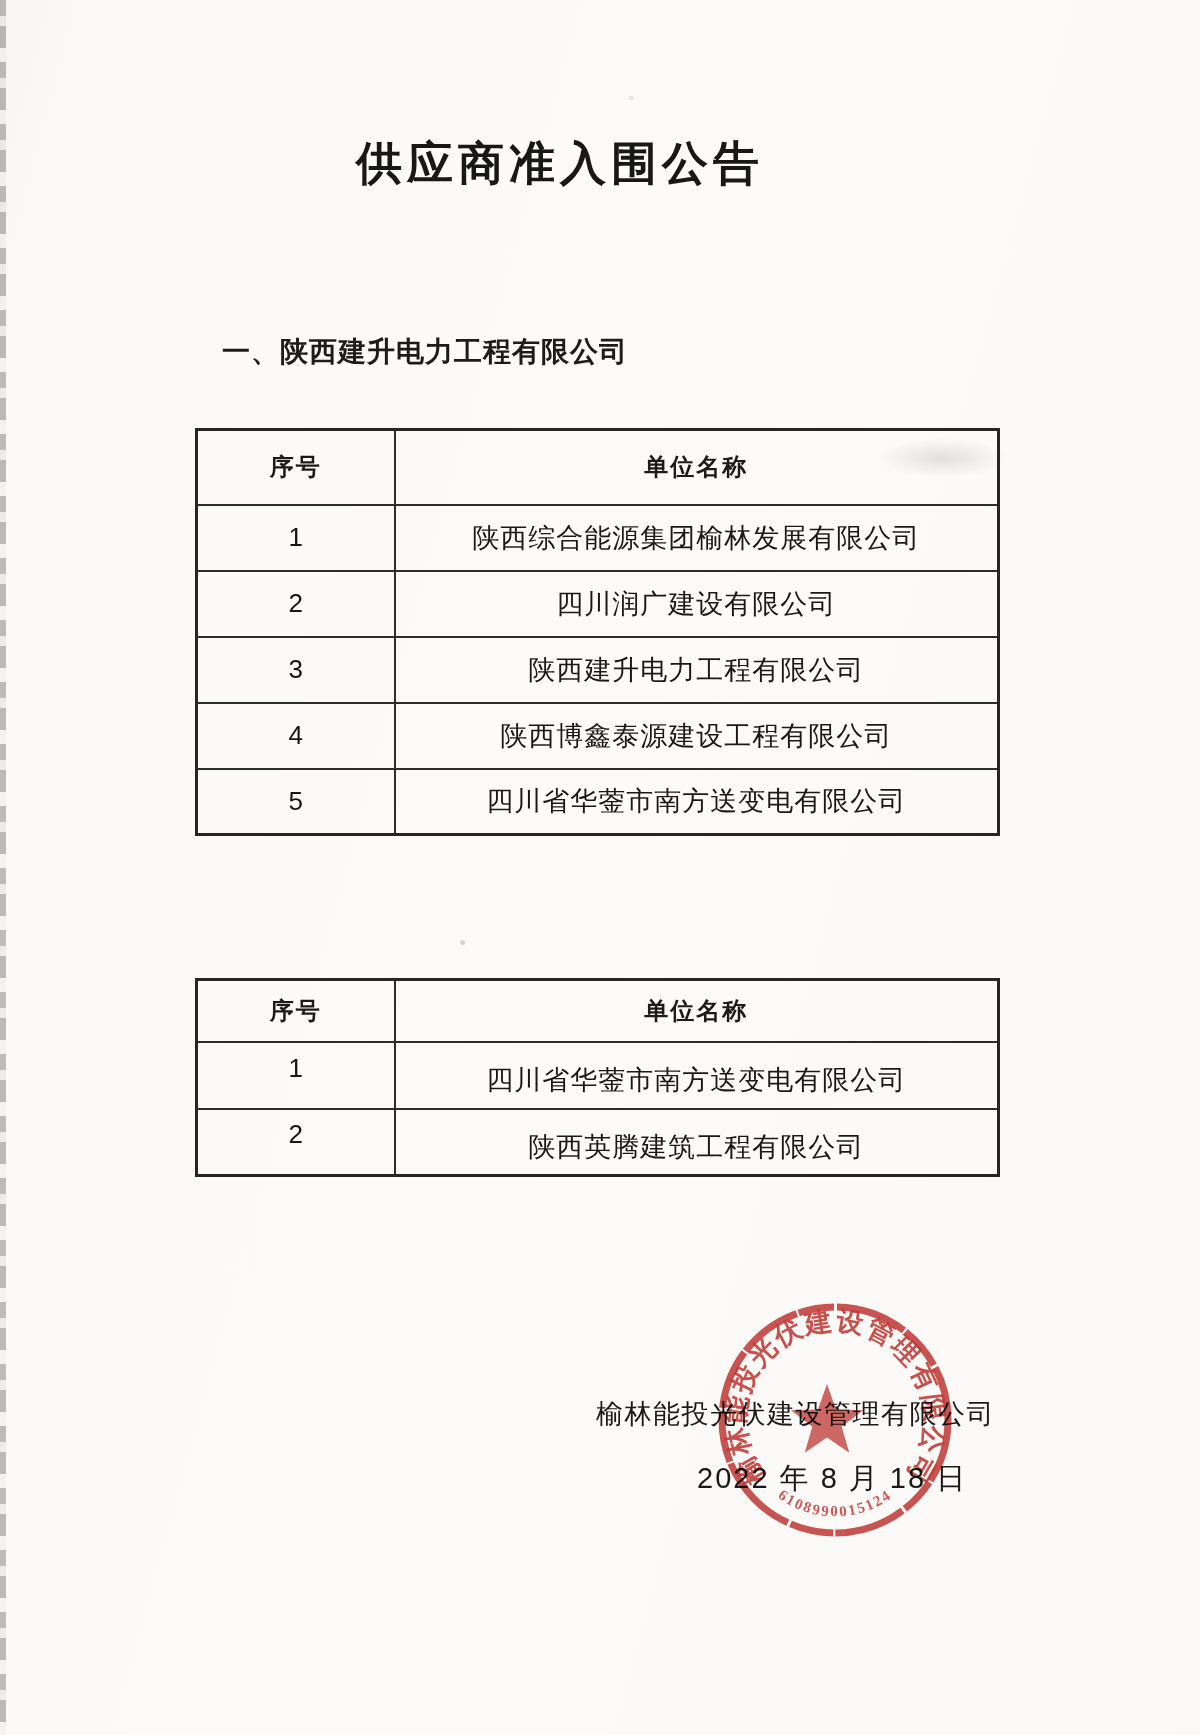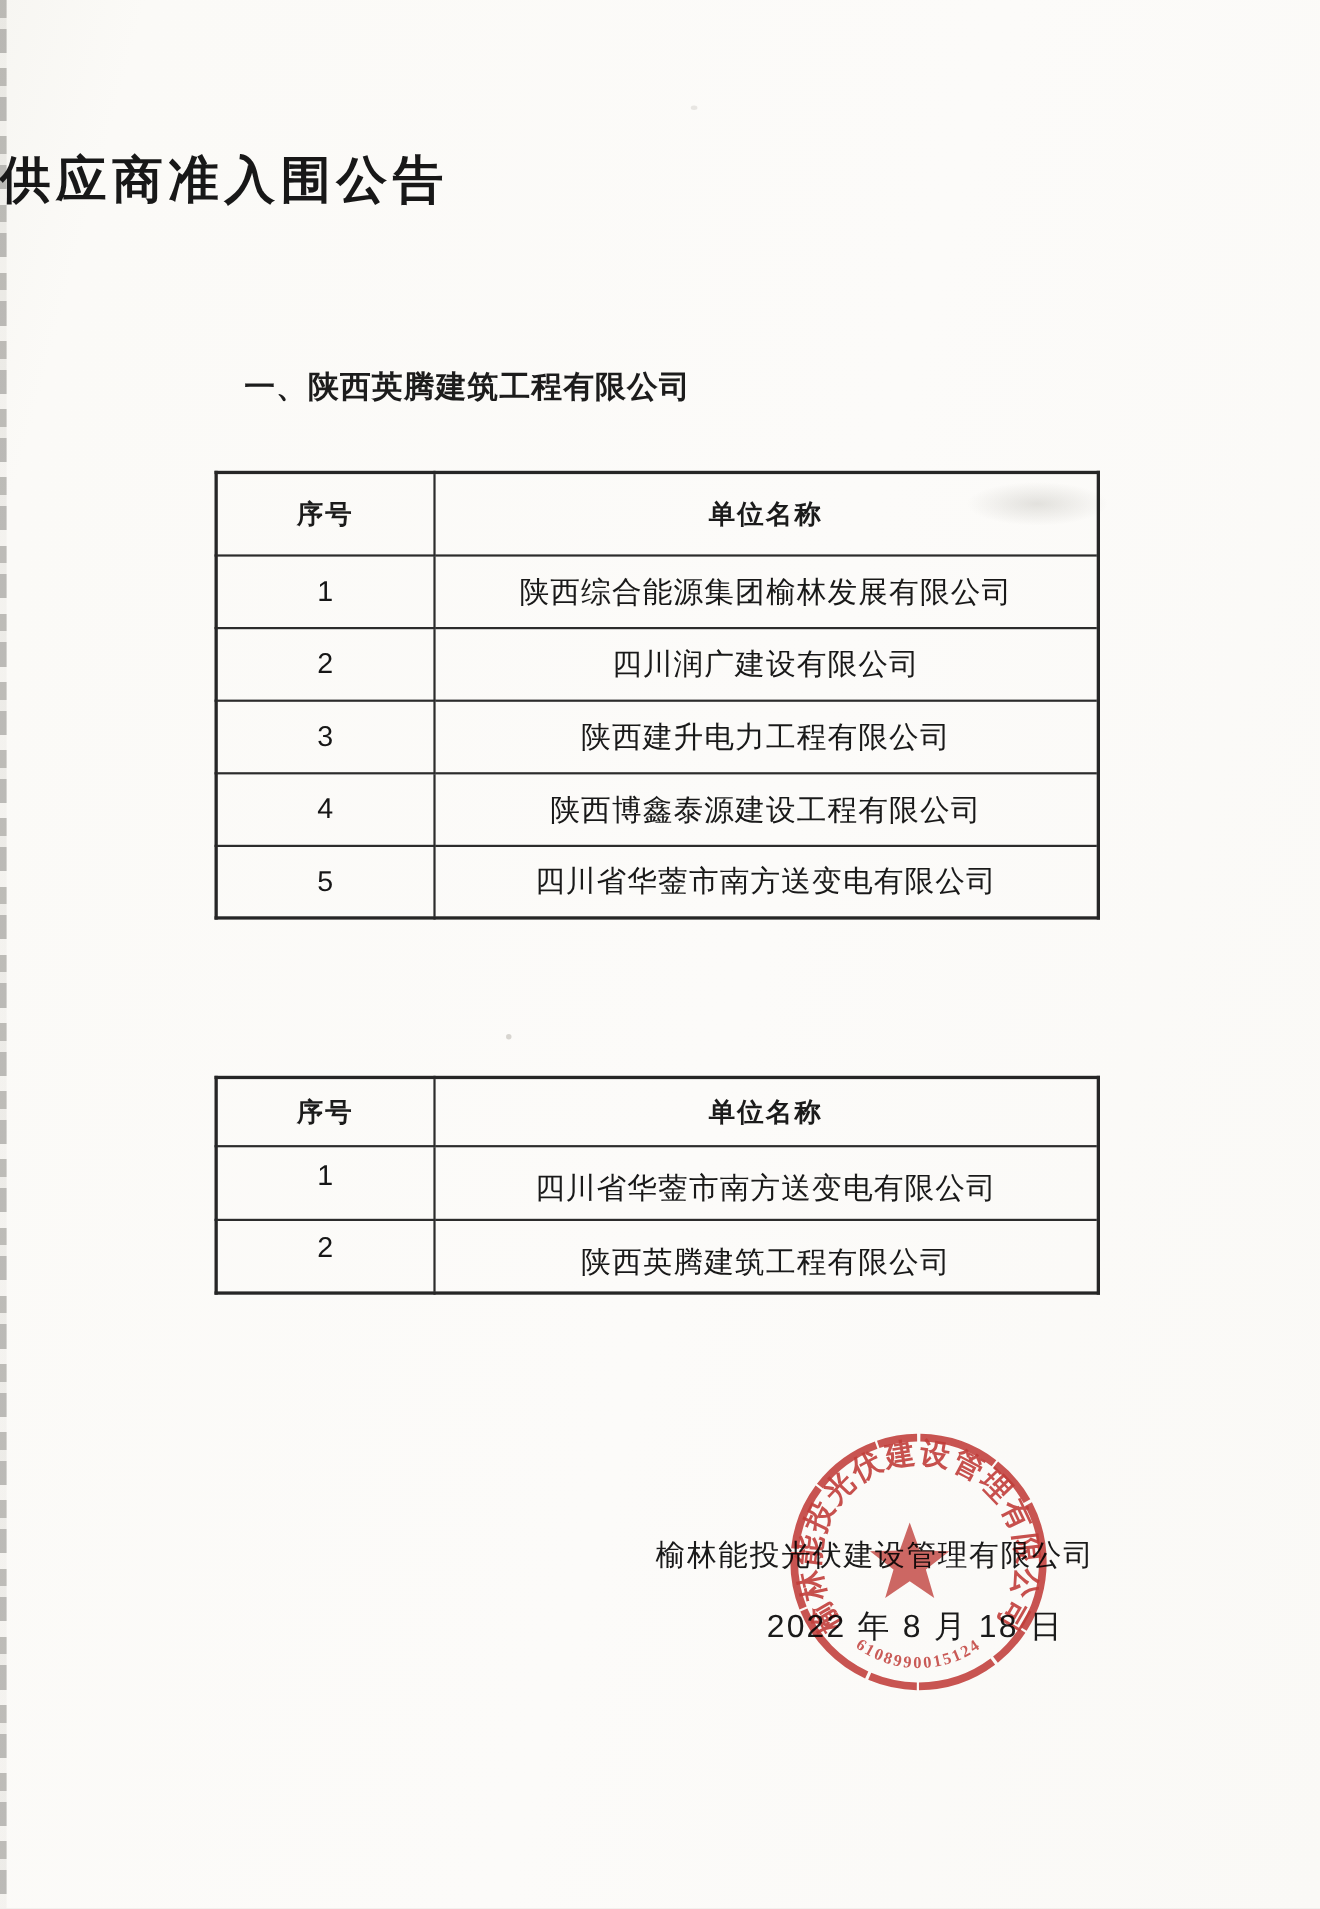--- a/index.html
+++ b/index.html
@@ -25,20 +25,21 @@
       rgba(205,202,195,.2) 48px 62px);
     opacity:.8;
   }
   .speck{position:absolute;border-radius:50%;background:#b9b6ae;opacity:.55;}
   .smudge{
     position:absolute;left:878px;top:438px;width:130px;height:40px;
     background:radial-gradient(ellipse at center,rgba(160,158,150,.28),rgba(160,158,150,0) 70%);
   }
   .doc-title{
     position:absolute;left:0;top:133px;width:1120px;
+    text-align:center;
     font-family:"Liberation Serif",serif;
     font-size:46px;font-weight:600;letter-spacing:5px;
     color:#181818;margin:0;
   }
   .section-heading{
     position:absolute;left:222px;
     font-size:28px;font-weight:600;letter-spacing:1px;color:#1c1c1c;
   }
   #heading-power{top:333px;}
   #heading-labor{top:916px;}
@@ -89,21 +90,21 @@
 
 <div class="page">
 
   <div class="scan-edge"></div>
   <div class="smudge"></div>
   <div class="speck" style="left:460px;top:940px;width:5px;height:5px;"></div>
   <div class="speck" style="left:628px;top:96px;width:6px;height:4px;opacity:.3;"></div>
 
   <h1 class="doc-title">供应商准入围公告</h1>
 
-  <div class="section-heading" id="heading-power">一、陕西英腾建筑工程有限公司</div>
+  <div class="section-heading" id="heading-power">一、陕西建升电力工程有限公司</div>
 
   <table class="doc-table" id="table-power">
     <colgroup>
         <col class="c1">
         <col class="c2">
       </colgroup>
     <tbody>
         <tr class="head">
       <th class="col-head">序号</th>
       <th class="col-head">单位名称</th>

